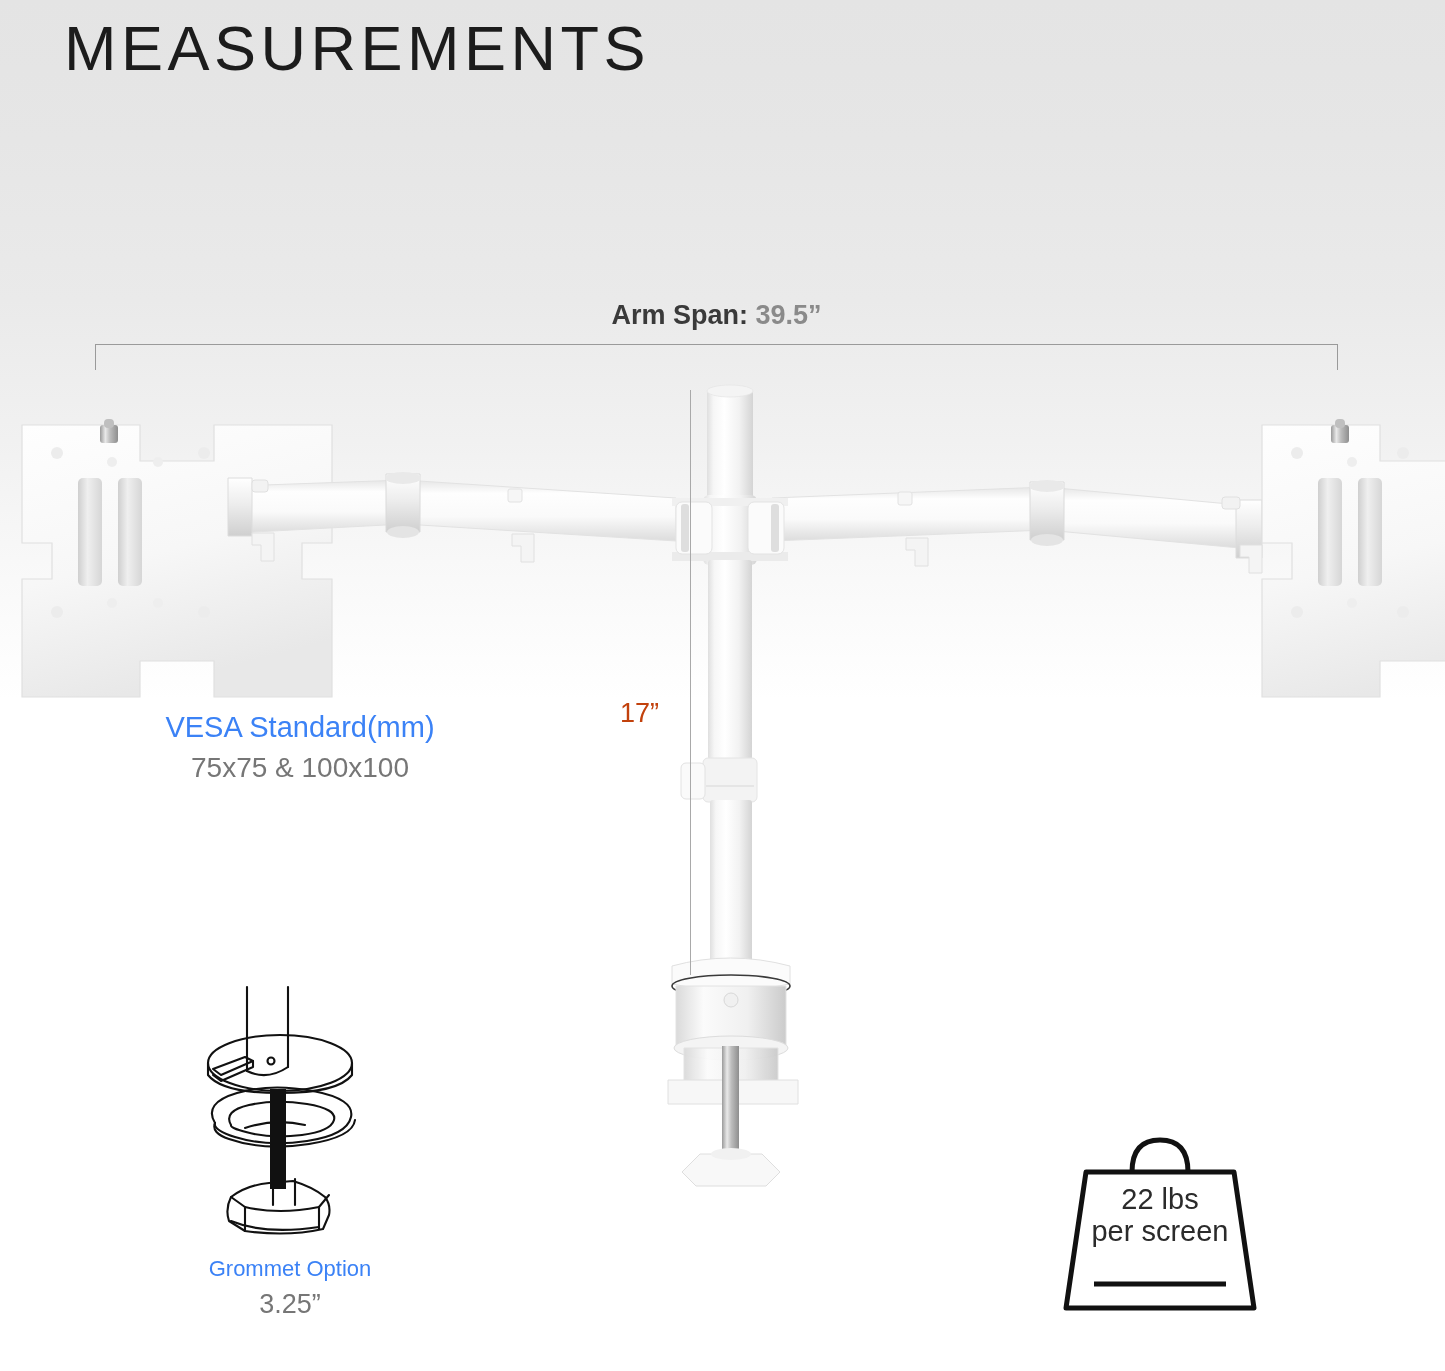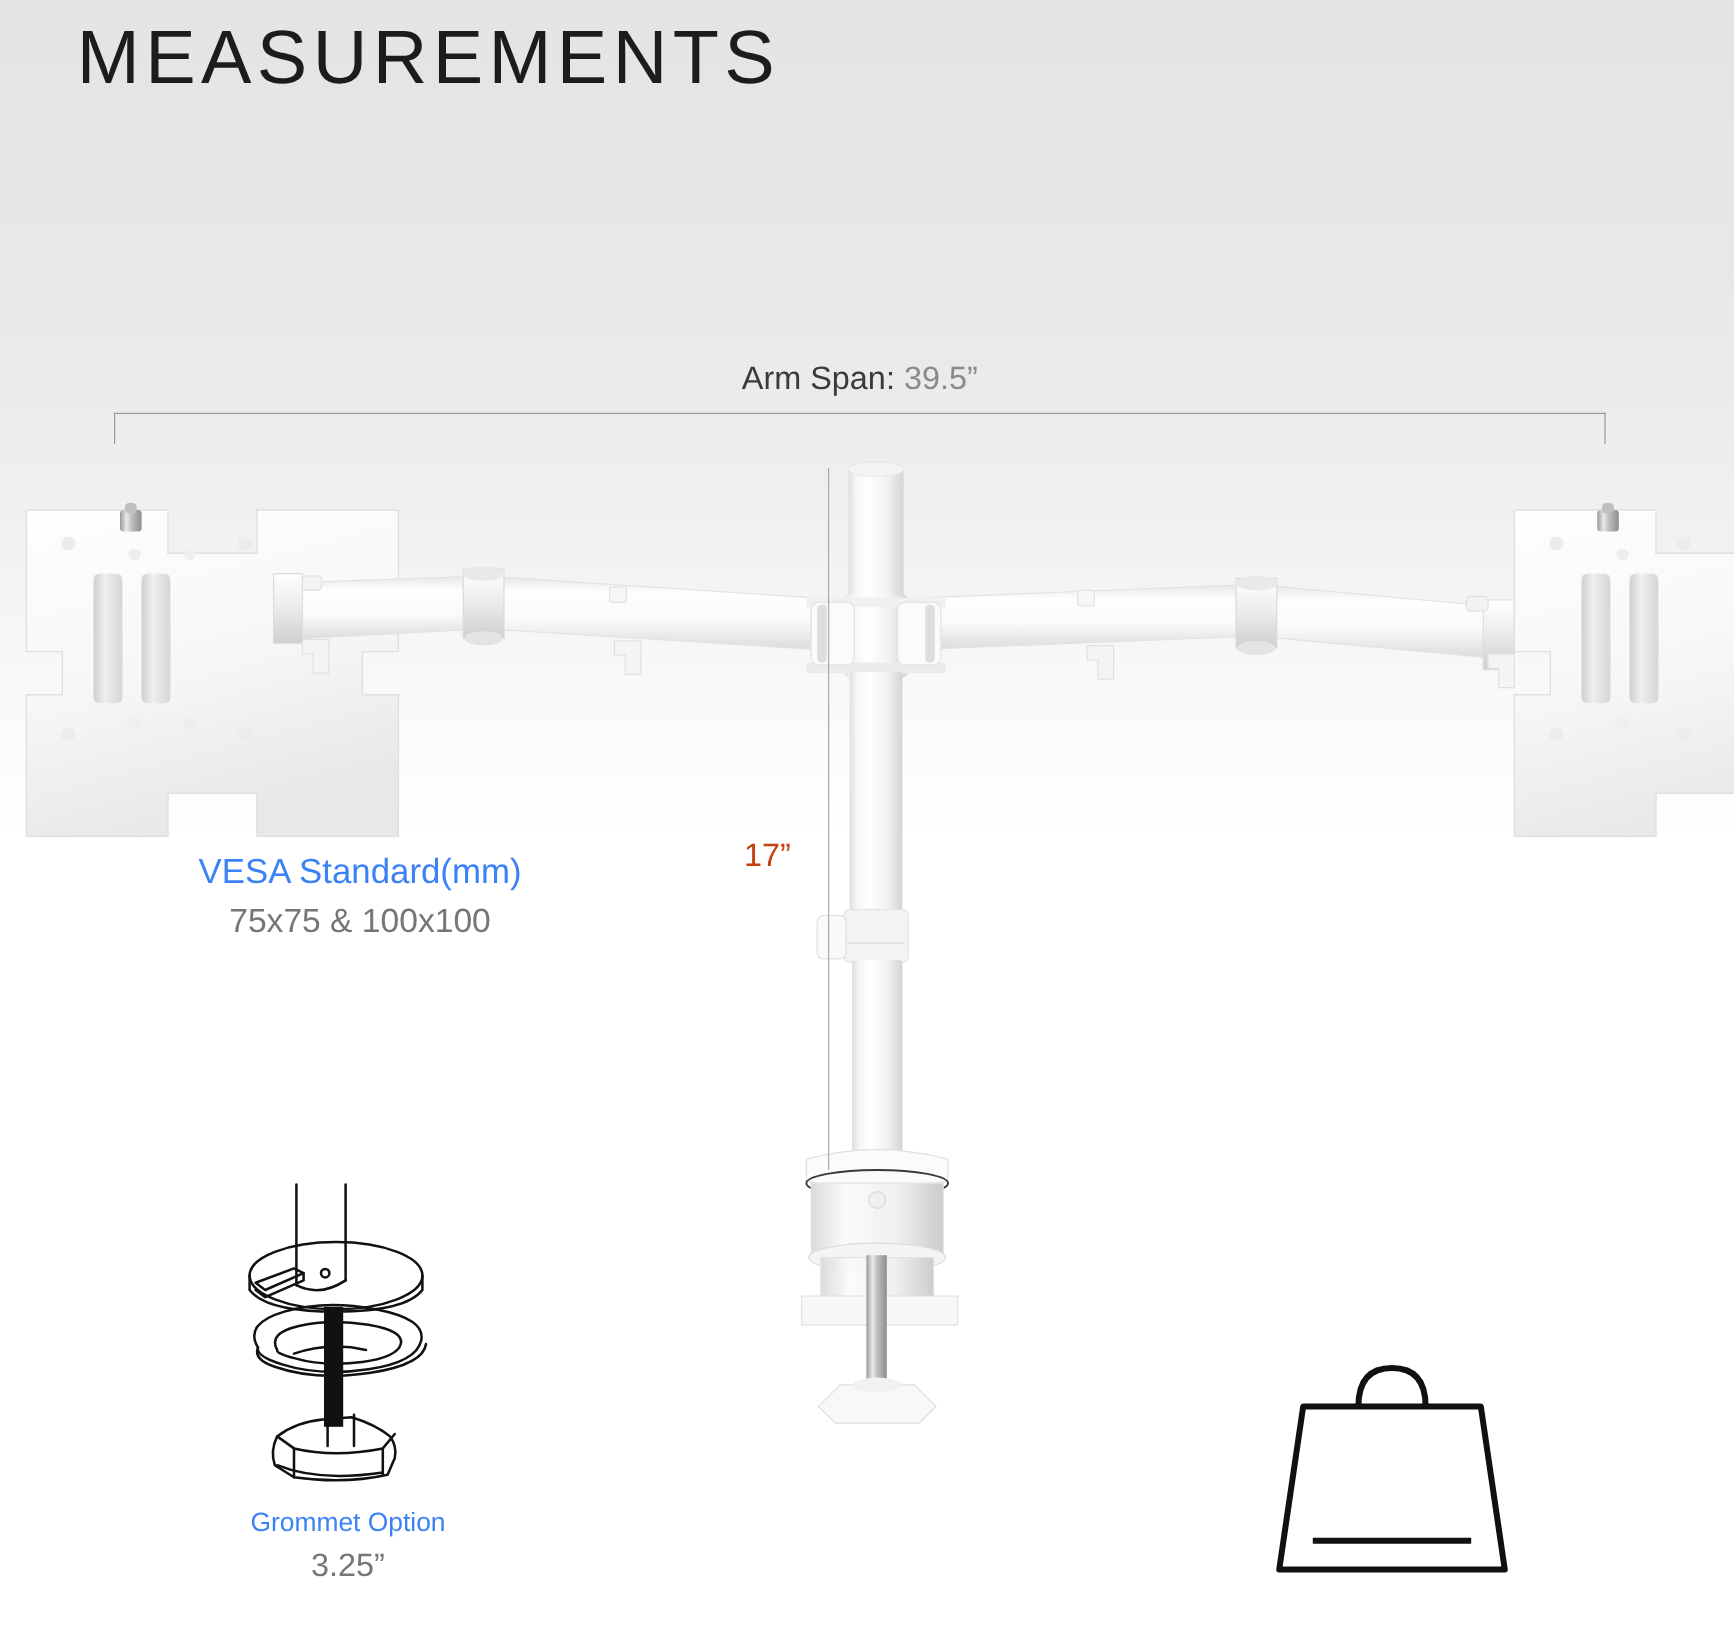--- a/index.html
+++ b/index.html
@@ -47,21 +47,21 @@
   }
 
   
   #armspan-label {
     position: absolute;
     left: 95px;
     top: 300px;
     width: 1243px;
     text-align: center;
     font-size: 27px;
-    font-weight: 400;
+    font-weight: 700;
     color: #3a3a3a;
     white-space: nowrap;
   }
   #armspan-label .val {
     color: #8a8a8a;
   }
   #armspan-line {
     position: absolute;
     left: 95px;
     top: 344px;
@@ -374,14 +374,18 @@
   <div id="grommet-block" class="textblock">
     <div class="tb-title">Grommet Option</div>
     <div class="tb-sub">3.25”</div>
   </div>
 
   <svg id="weight-icon" viewBox="0 0 204 190">
     <path d="M74 44 q0 -32 28 -32 q28 0 28 32" fill="none" stroke="#111111" stroke-width="5"></path>
     <path d="M28 44 H176 L196 180 H8 Z" fill="#ffffff" stroke="#111111" stroke-width="5" stroke-linejoin="round"></path>
     <line x1="36" y1="156" x2="168" y2="156" stroke="#111111" stroke-width="5"></line>
   </svg>
+  <div id="weight-text">
+    <div class="w-main">22 lbs</div>
+    <div class="w-sub">per screen</div>
+  </div>
 
 </div>
 
 </body></html>

